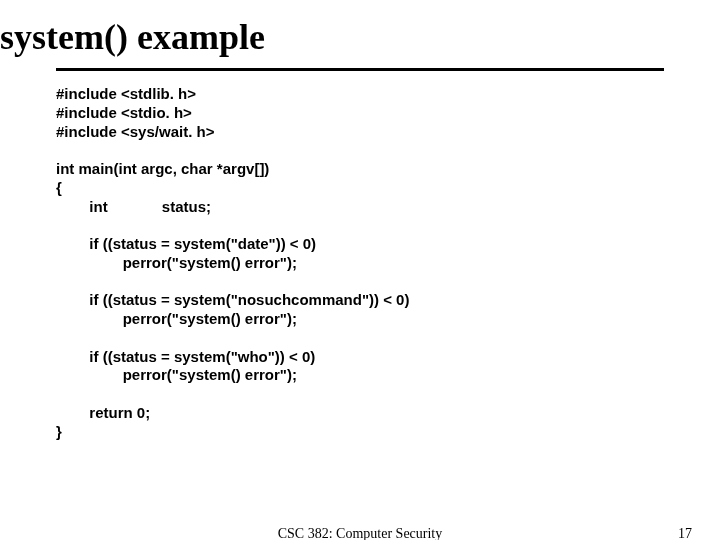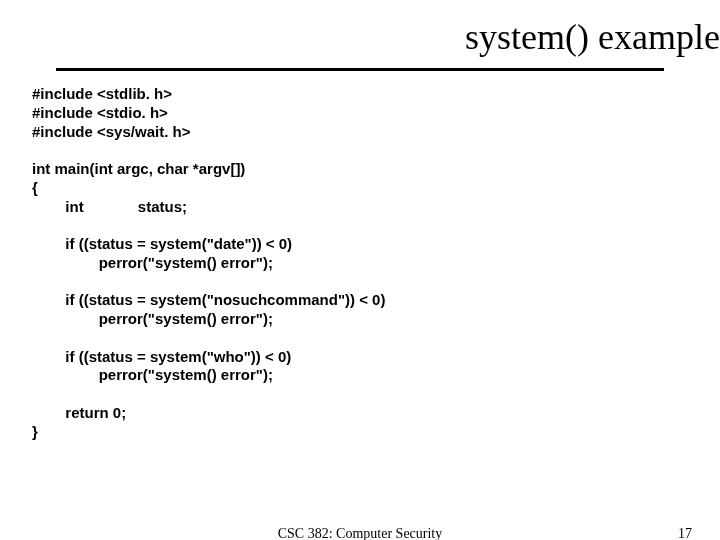--- a/index.html
+++ b/index.html
@@ -11,38 +11,38 @@
     font-family: "Times New Roman", Times, serif;
     color: #000000;
   }
   .slide {
     position: relative;
     width: 720px;
     height: 540px;
     box-sizing: border-box;
   }
   .title {
-    text-align: right;
+    text-align: left;
     font-size: 36px;
-    font-weight: normal;
+    font-weight: bold;
     padding-top: 16px;
     padding-bottom: 10px;
   }
   .title-rule {
     border: none;
     border-top: 3px solid #000;
     margin: 0 56px 14px 56px;
   }
   .code {
     font-family: Arial, Helvetica, sans-serif;
     font-size: 15px;
     font-weight: bold;
     line-height: 1.25;
     white-space: pre;
-    margin-left: 32px;
+    margin-left: 56px;
   }
   .footer {
     position: absolute;
     bottom: 14px;
     left: 0;
     width: 100%;
     font-size: 14px;
   }
   .footer-center {
     position: absolute;

